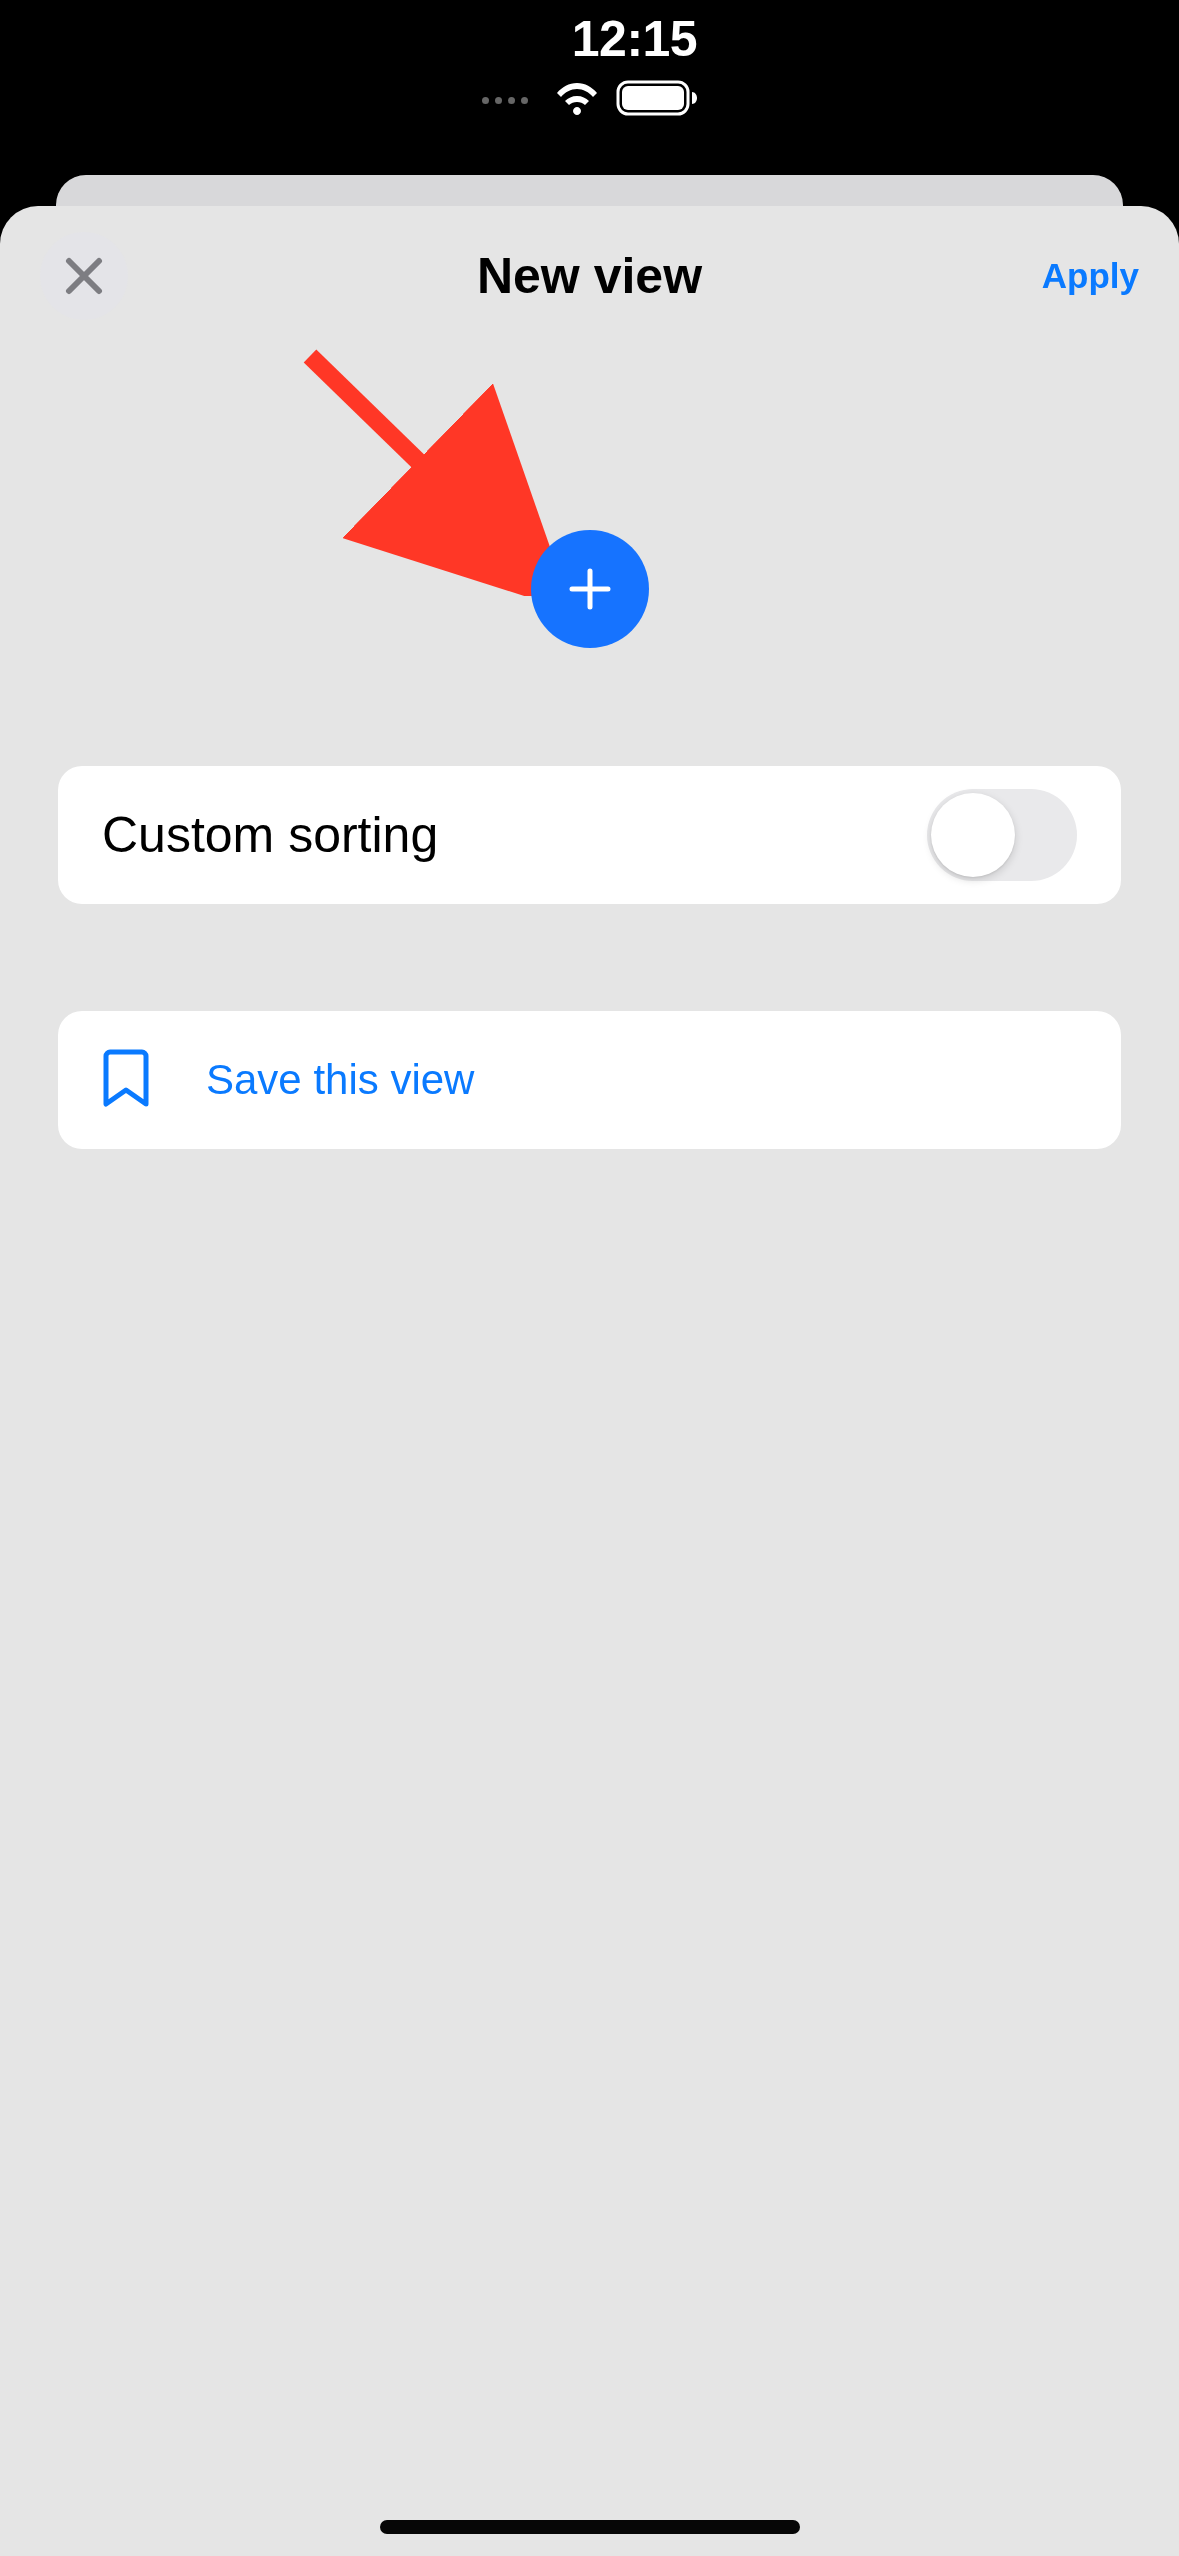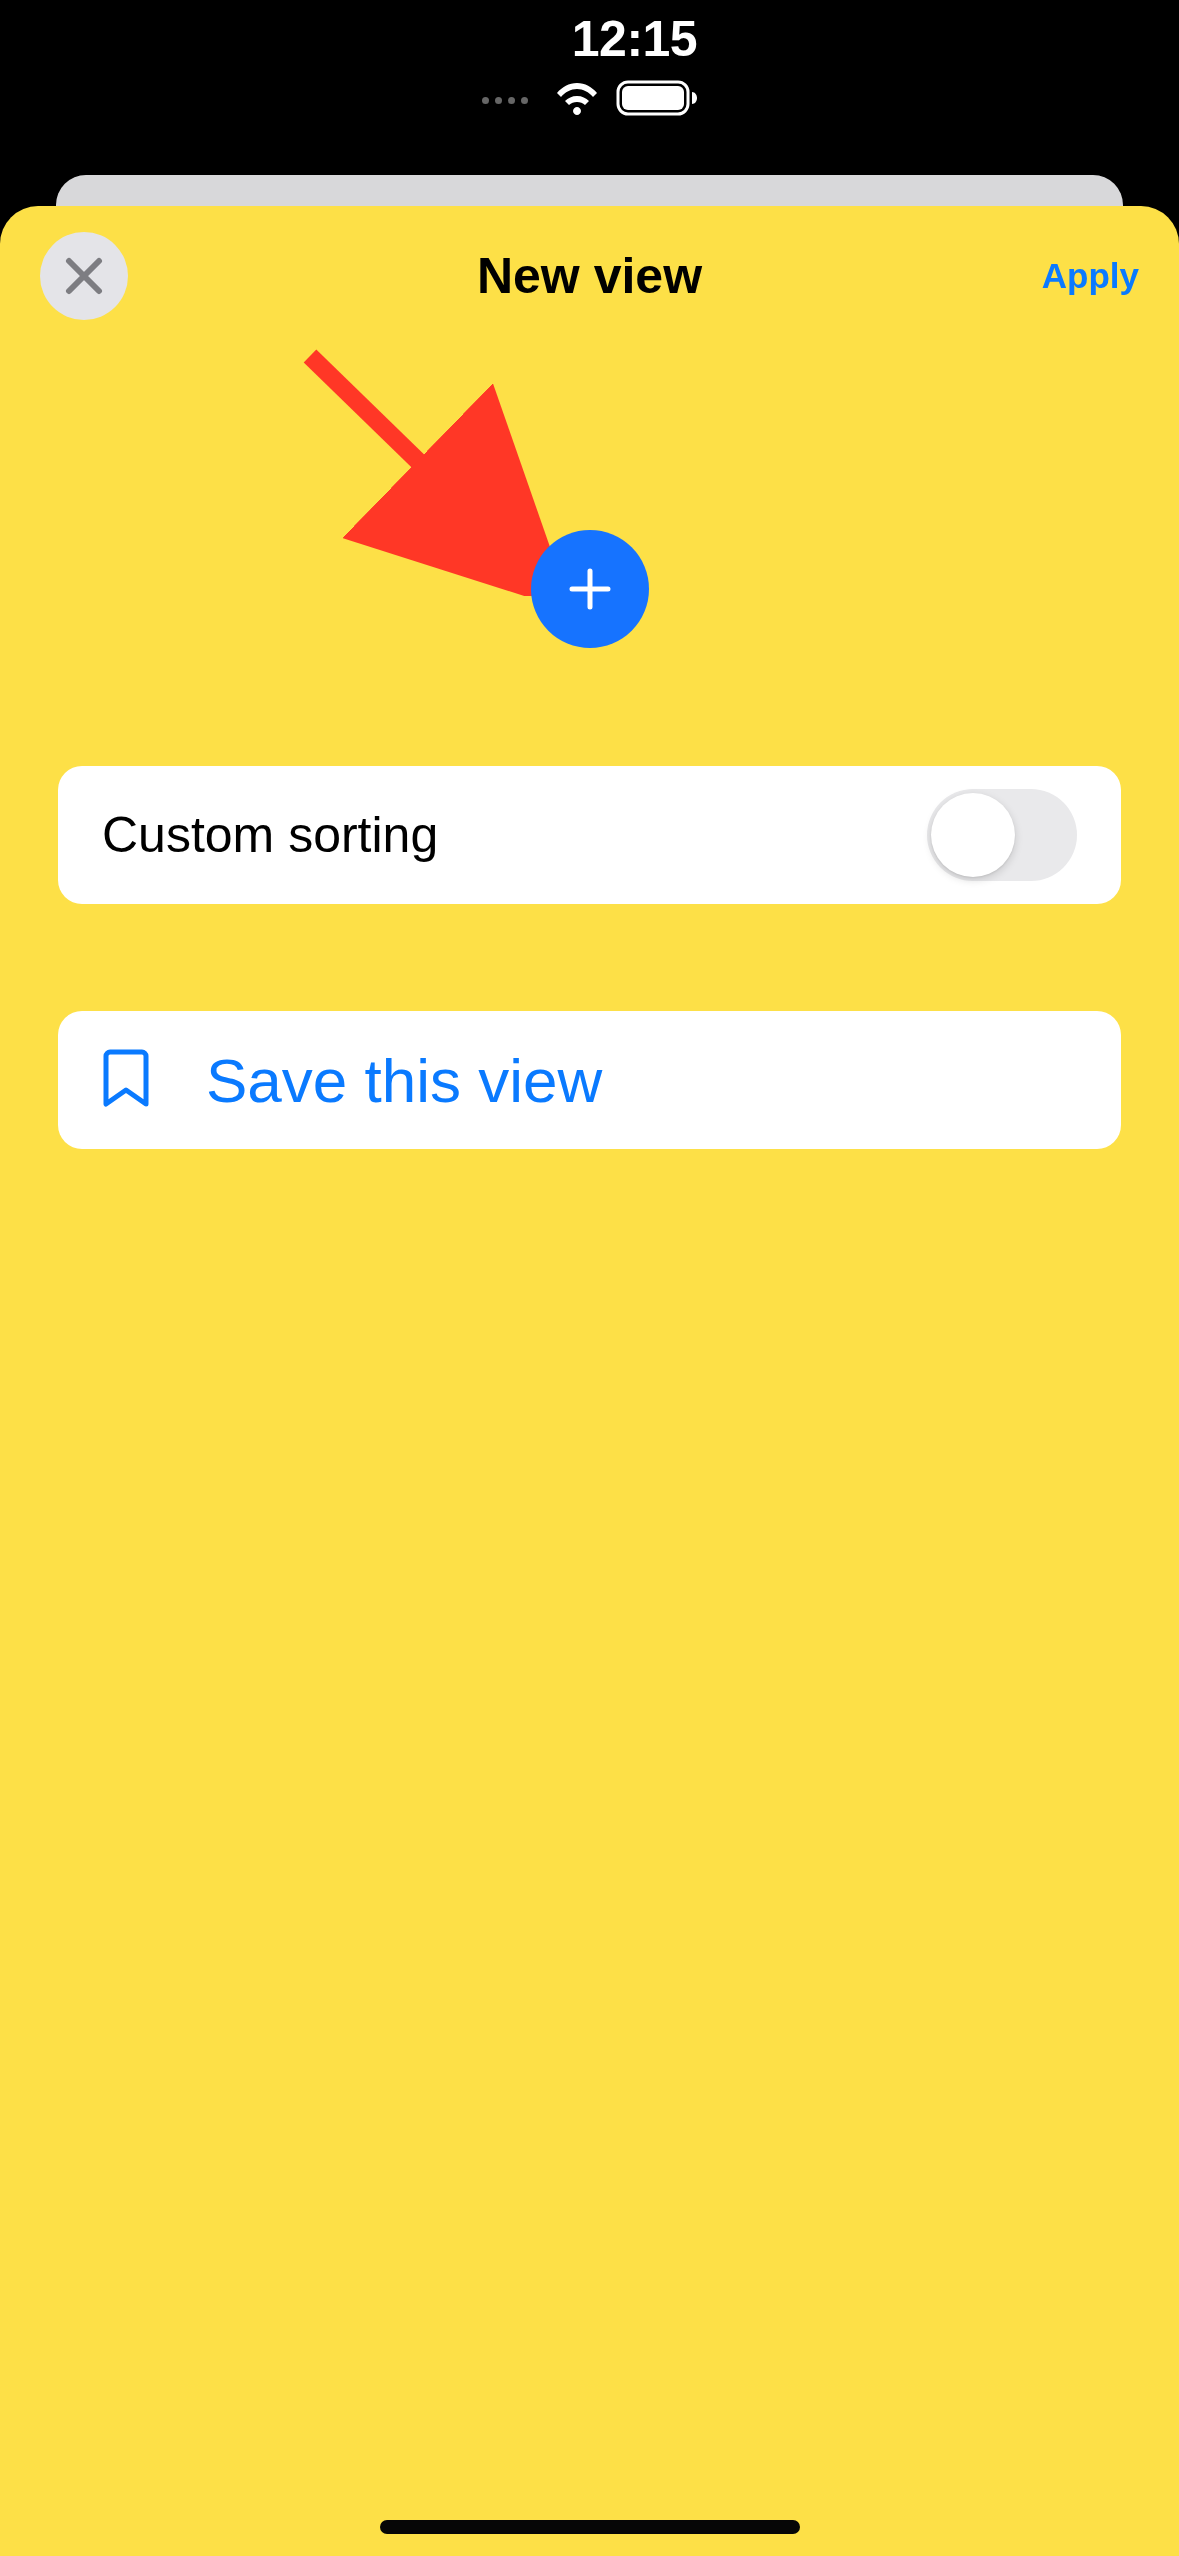--- a/index.html
+++ b/index.html
@@ -68,21 +68,21 @@
       height: 100px;
       background: #d8d8da;
       border-radius: 30px 30px 0 0;
     }
     .sheet {
       position: absolute;
       top: 206px;
       left: 0;
       right: 0;
       bottom: 0;
-      background: #fde047;
+      background: #e5e5e5;
       border-radius: 38px 38px 0 0;
     }
     .sheet-header {
       height: 110px;
       display: flex;
       align-items: center;
       justify-content: space-between;
       padding: 30px 40px 0 40px;
       position: relative;
     }
@@ -183,21 +183,21 @@
       top: 805px;
       height: 138px;
       gap: 56px;
       cursor: pointer;
     }
     .bookmark-icon svg {
       width: 48px;
       height: 60px;
     }
     .save-label {
-      font-size: 62px;
+      font-size: 42px;
       font-weight: 400;
       color: #0a7aff;
     }
     .home-indicator {
       position: absolute;
       bottom: 22px;
       left: 50%;
       transform: translateX(-50%);
       width: 420px;
       height: 14px;

